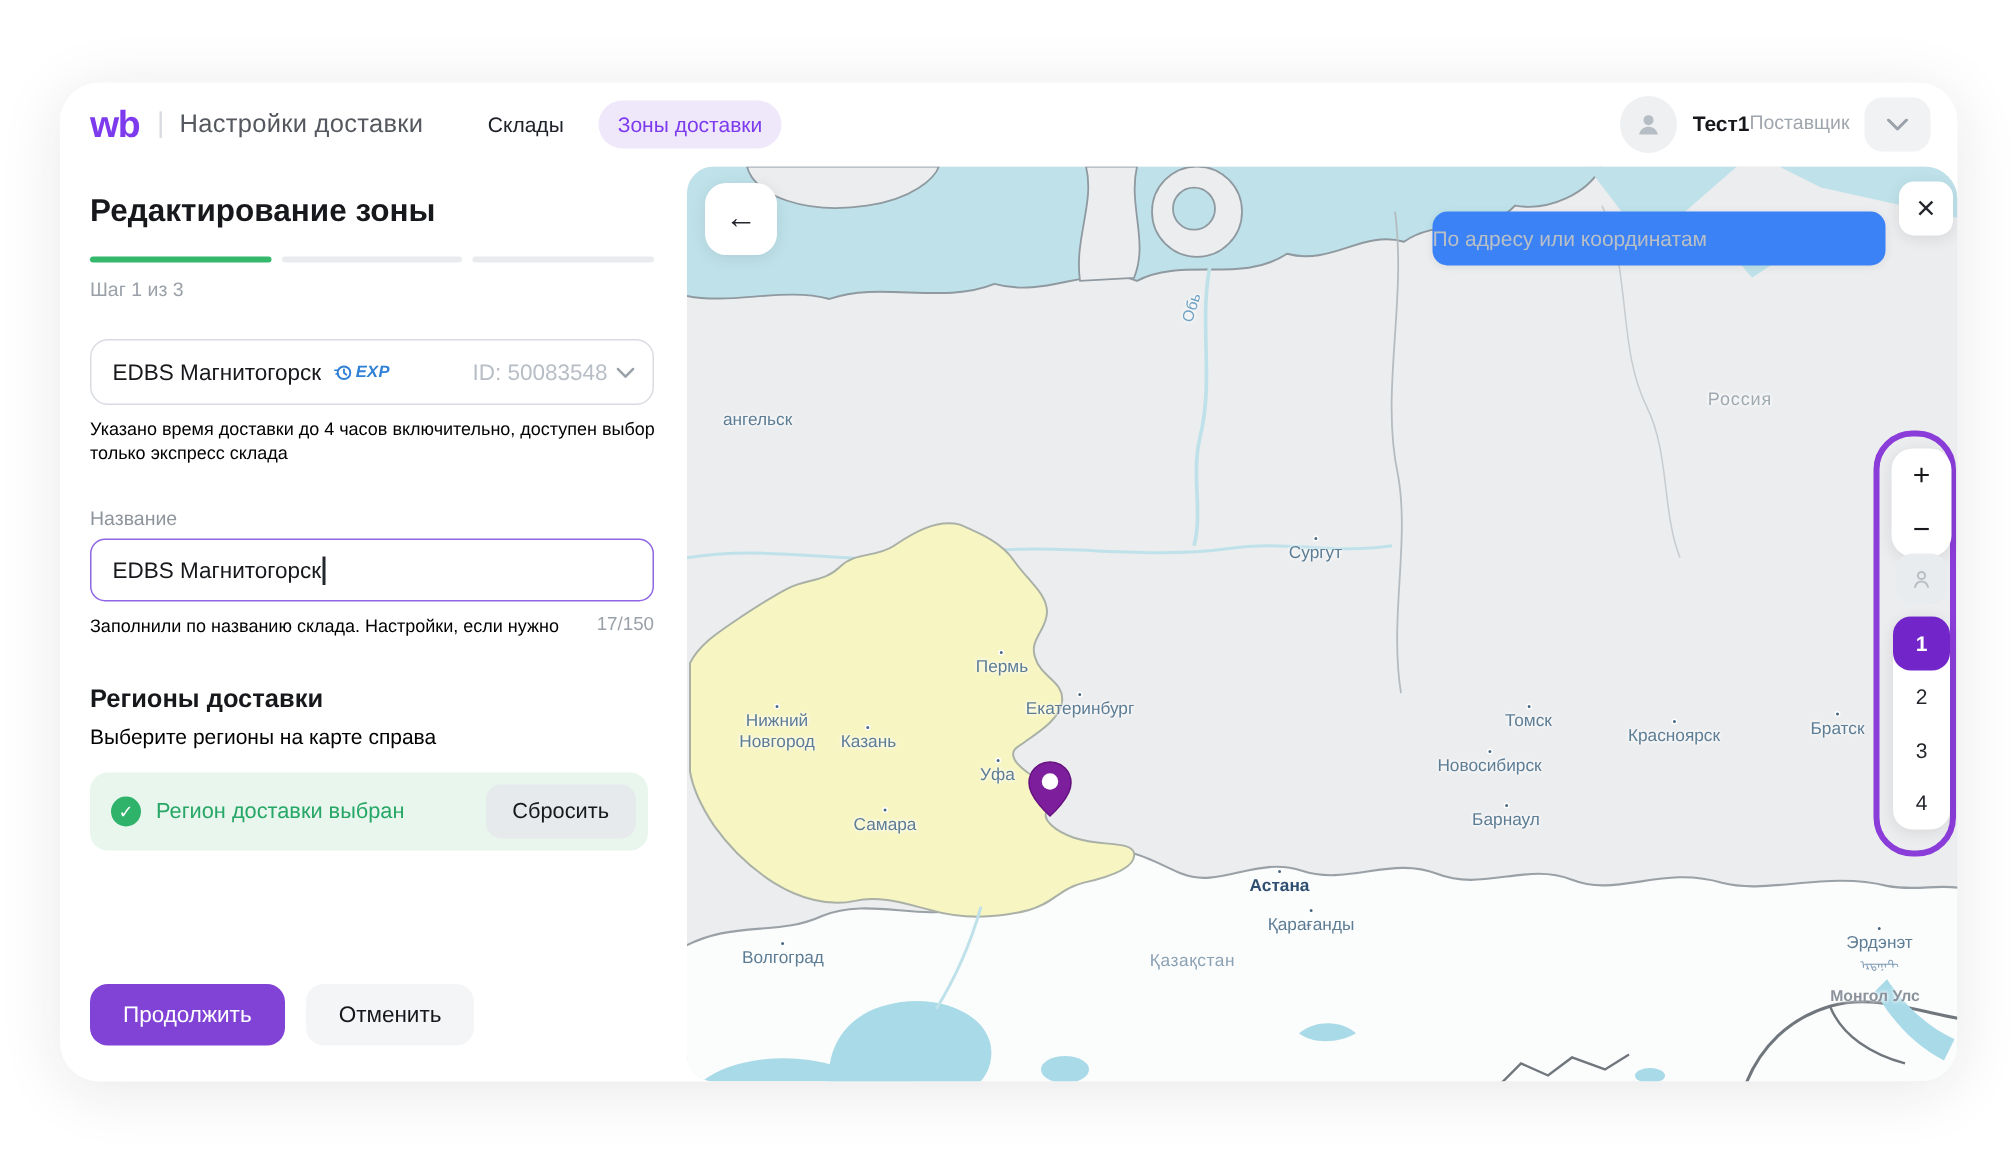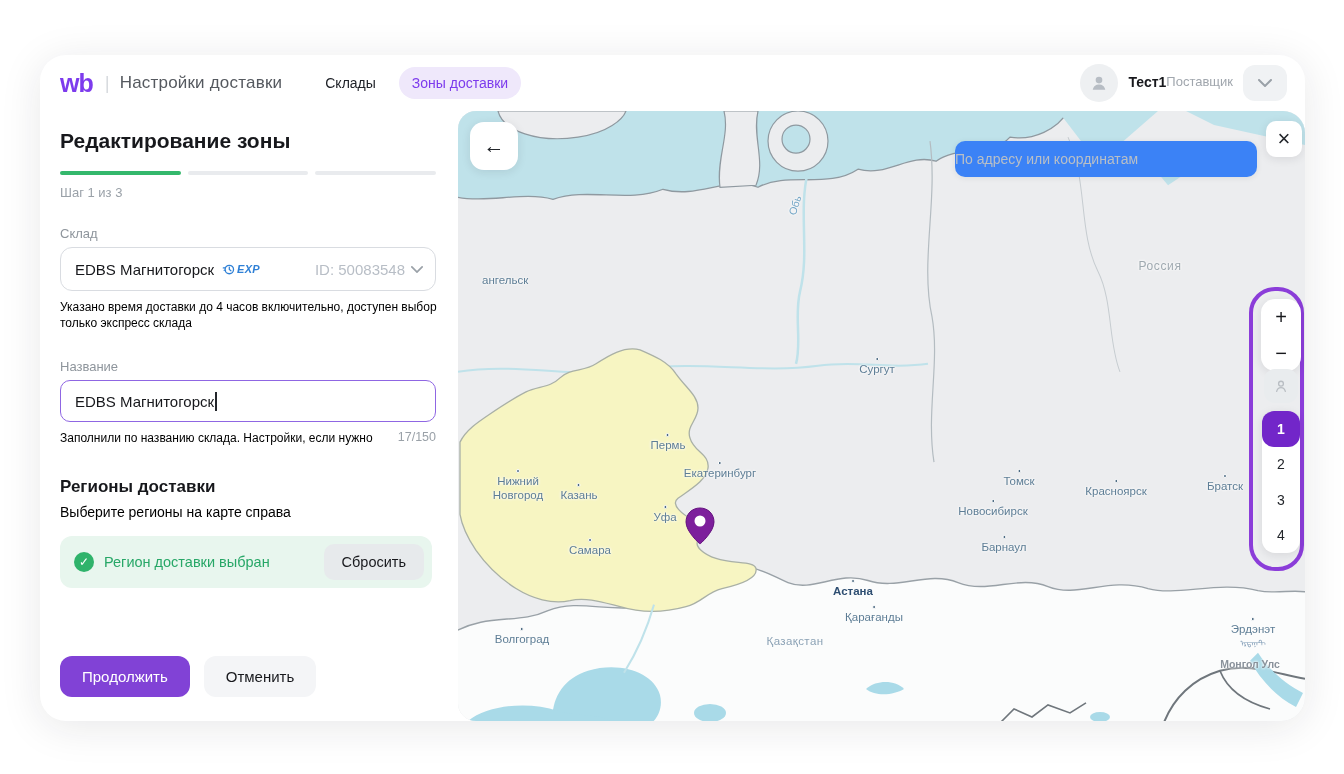--- a/index.html
+++ b/index.html
@@ -135,21 +135,20 @@
     <div class="panel">
       <h1>Редактирование зоны</h1>
 
       <div class="prog">
         <i class="done"></i>
         <i></i>
         <i></i>
       </div>
       <div class="step">Шаг 1 из 3</div>
 
-      <div class="lbl">Склад</div>
       <div class="select">
         <span class="val">EDBS Магнитогорск</span>
         <span class="expb">
           <svg width="13" height="13" viewBox="0 0 16 16">
             <circle cx="9" cy="8" r="5.2" fill="none" stroke="#2f80d6" stroke-width="1.6"></circle>
             <path d="M9 5.2 V8 L11 9.6" fill="none" stroke="#2f80d6" stroke-width="1.5" stroke-linecap="round"></path>
             <path d="M1.5 6 H4 M2.5 9 H4.5" stroke="#2f80d6" stroke-width="1.3" stroke-linecap="round"></path>
           </svg>
           <span>EXP</span>
         </span>

